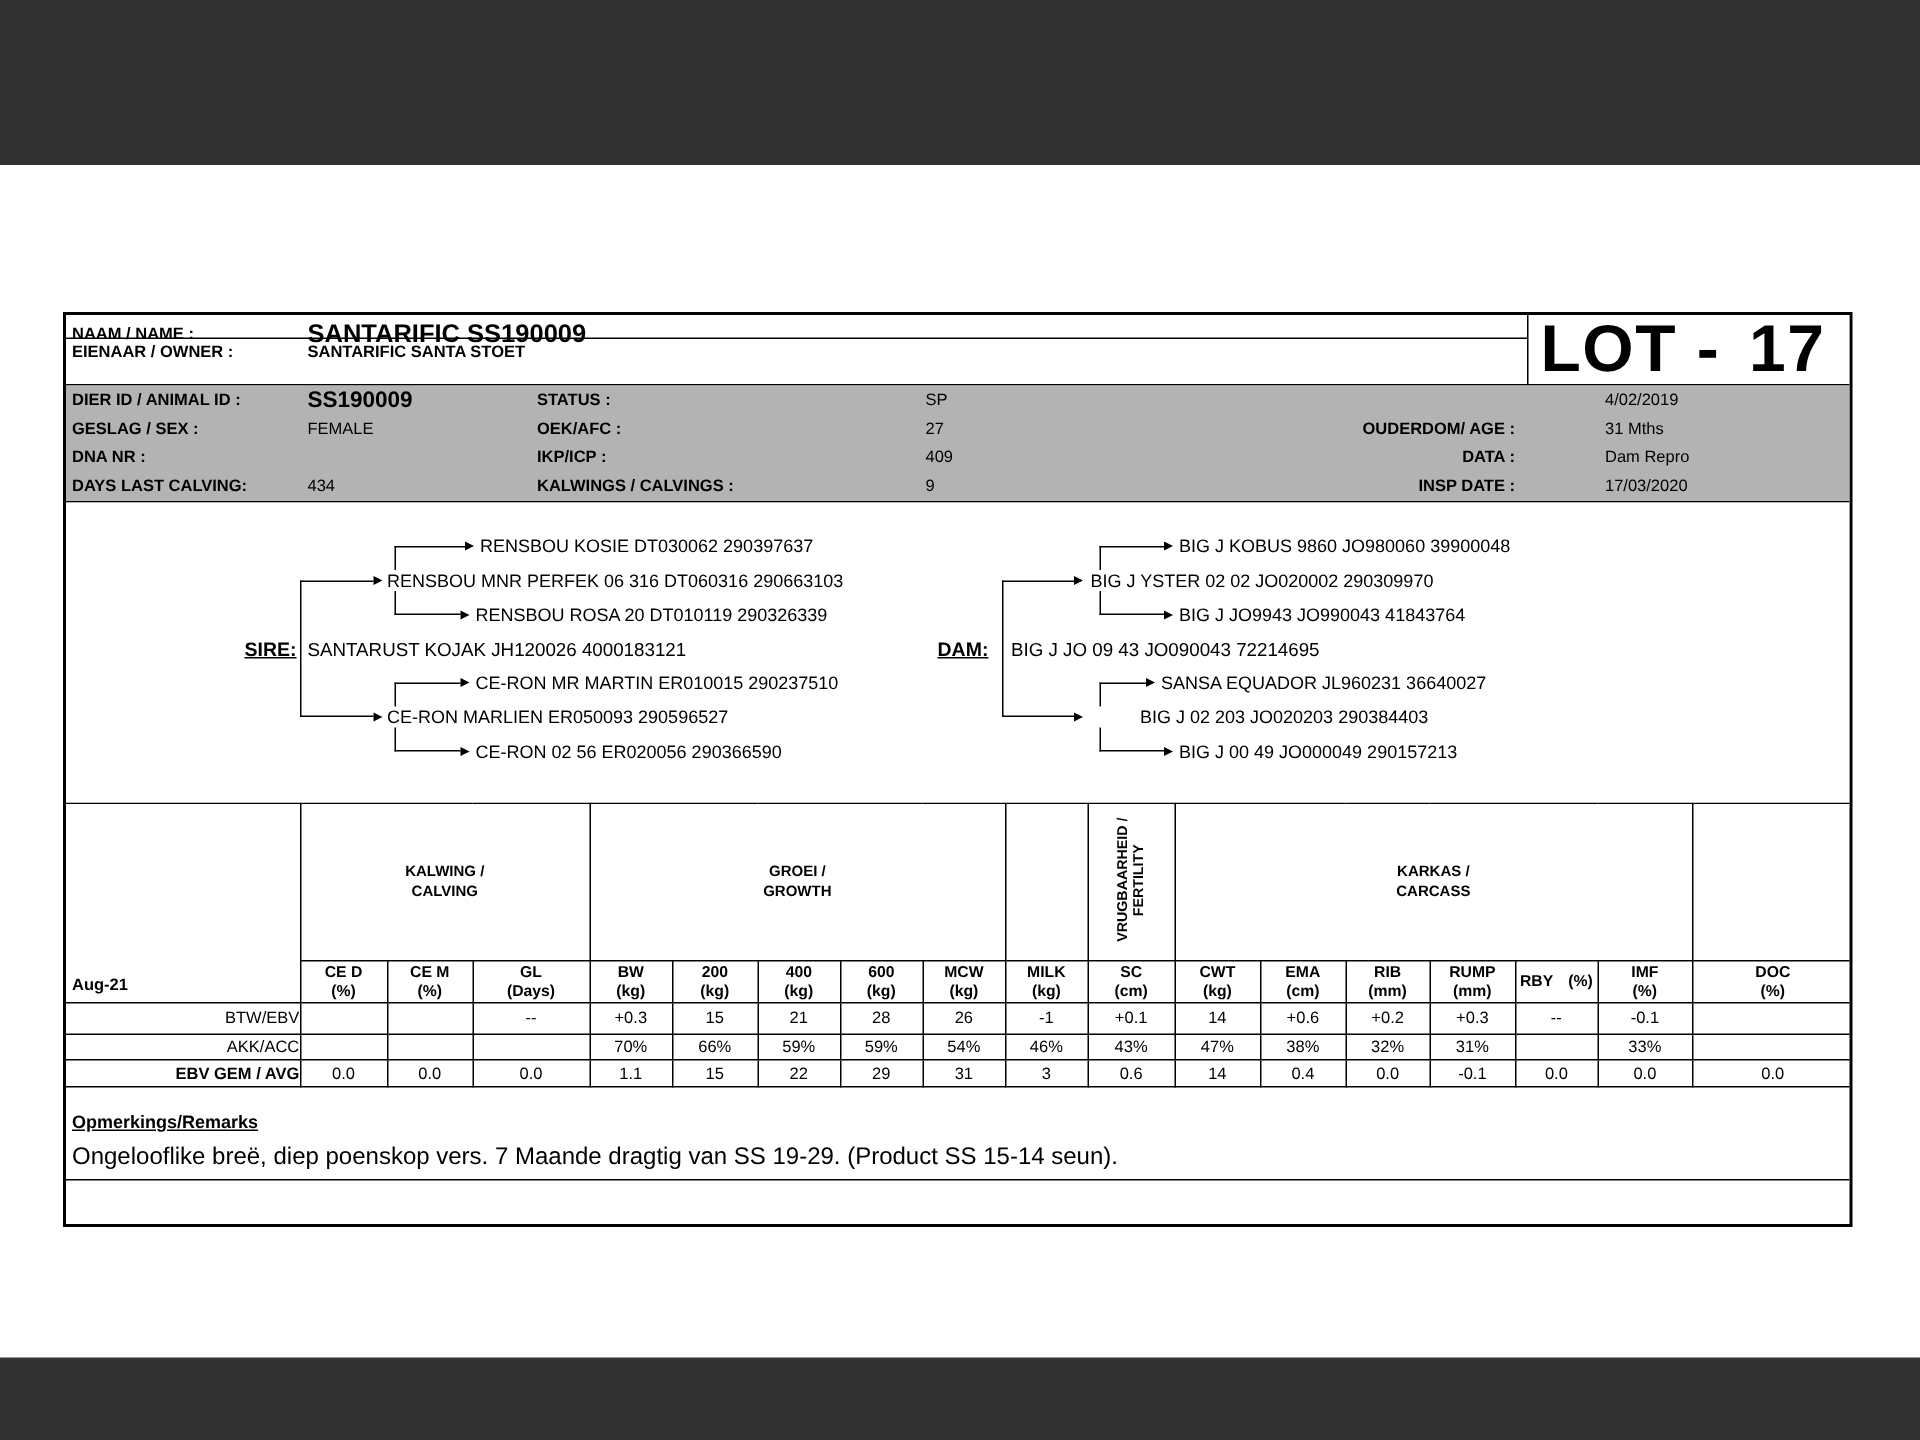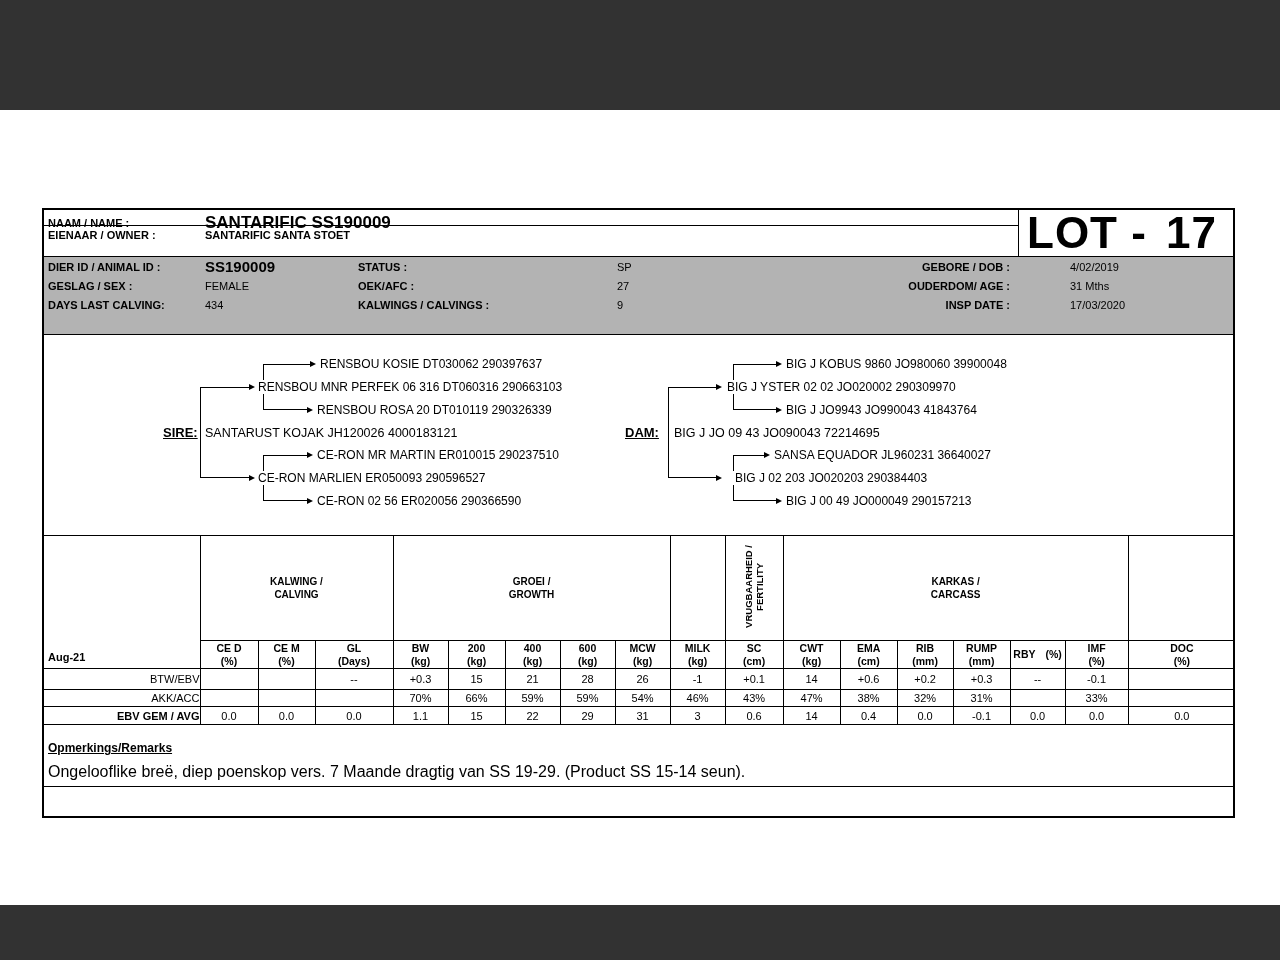--- a/index.html
+++ b/index.html
@@ -107,30 +107,37 @@
         <span class="lot-number">17</span>
       </div>
     </div>
 
     <div class="info-band">
       <div class="info-row first">
         <span class="abs p-l1 lbl">DIER ID / ANIMAL ID :</span>
         <span class="abs p-v1 val">SS190009</span>
         <span class="abs p-l2 lbl">STATUS :</span>
         <span class="abs p-v2 val">SP</span>
-        <span class="abs p-l3 lbl">GEBORE / DOB :</span>
         <span class="abs p-v3 val">4/02/2019</span>
       </div>
       <div class="info-row">
         <span class="abs p-l1 lbl">GESLAG / SEX :</span>
         <span class="abs p-v1 val">FEMALE</span>
         <span class="abs p-l2 lbl">OEK/AFC :</span>
         <span class="abs p-v2 val">27</span>
         <span class="abs p-l3 lbl">OUDERDOM/ AGE :</span>
         <span class="abs p-v3 val">31 Mths</span>
+      </div>
+      <div class="info-row">
+        <span class="abs p-l1 lbl">DNA NR :</span>
+        <span class="abs p-v1 val"></span>
+        <span class="abs p-l2 lbl">IKP/ICP :</span>
+        <span class="abs p-v2 val">409</span>
+        <span class="abs p-l3 lbl">DATA :</span>
+        <span class="abs p-v3 val">Dam Repro</span>
       </div>
       <div class="info-row">
         <span class="abs p-l1 lbl">DAYS LAST CALVING:</span>
         <span class="abs p-v1 val">434</span>
         <span class="abs p-l2 lbl">KALWINGS / CALVINGS :</span>
         <span class="abs p-v2 val">9</span>
         <span class="abs p-l3 lbl">INSP DATE :</span>
         <span class="abs p-v3 val">17/03/2020</span>
       </div>
     </div>
@@ -169,21 +176,21 @@
       <div class="ped-entry" style="left:273px;top:113px">CE-RON MR MARTIN ER010015 290237510</div>
       <div class="ped-entry" style="left:214px;top:136px">CE-RON MARLIEN ER050093 290596527</div>
       <div class="ped-entry" style="left:273px;top:159px">CE-RON 02 56 ER020056 290366590</div>
 
       <div class="ped-entry" style="left:742px;top:22px">BIG J KOBUS 9860 JO980060 39900048</div>
       <div class="ped-entry" style="left:683px;top:45px">BIG J YSTER 02 02 JO020002 290309970</div>
       <div class="ped-entry" style="left:742px;top:68px">BIG J JO9943 JO990043 41843764</div>
       <div class="ped-entry ped-label" style="left:581px;top:91px">DAM:</div>
       <div class="ped-entry ped-main" style="left:630px;top:91px">BIG J JO 09 43 JO090043 72214695</div>
       <div class="ped-entry" style="left:730px;top:113px">SANSA EQUADOR JL960231 36640027</div>
-      <div class="ped-entry" style="left:691px;top:136px">BIG J 02 203 JO020203 290384403</div>
+      <div class="ped-entry" style="left:716px;top:136px">BIG J 02 203 JO020203 290384403</div>
       <div class="ped-entry" style="left:742px;top:159px">BIG J 00 49 JO000049 290157213</div>
     </div>
 
     <table class="ebv">
       <colgroup>
         <col style="width:156px">
           <col style="width:58px">
           <col style="width:57px">
           <col style="width:78px">
         <col style="width:55px">

